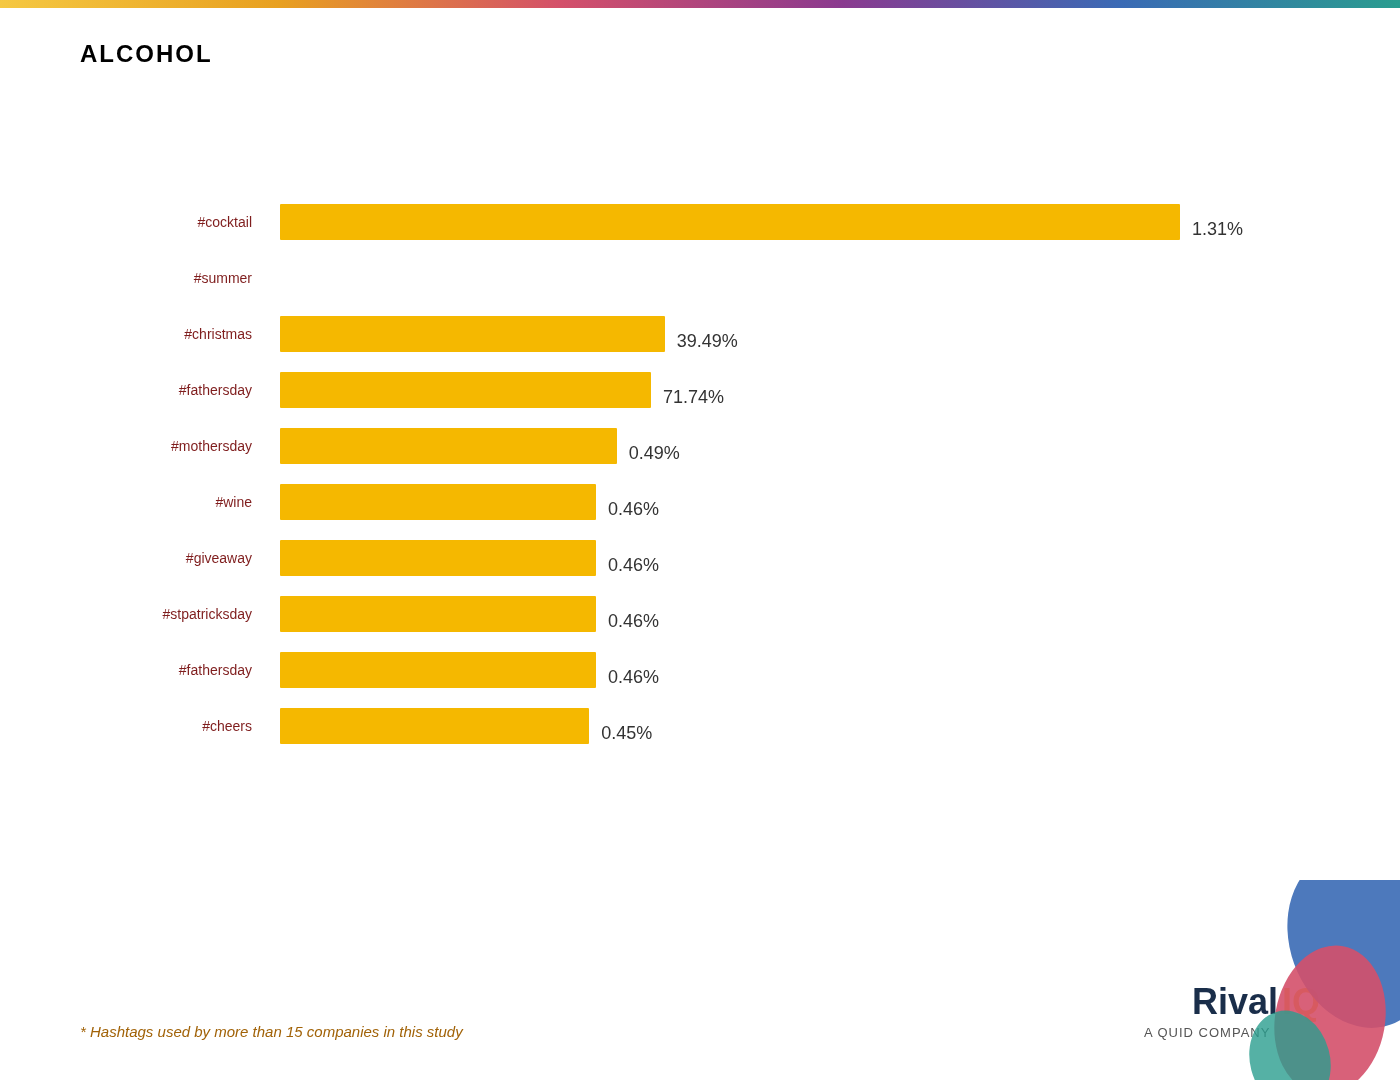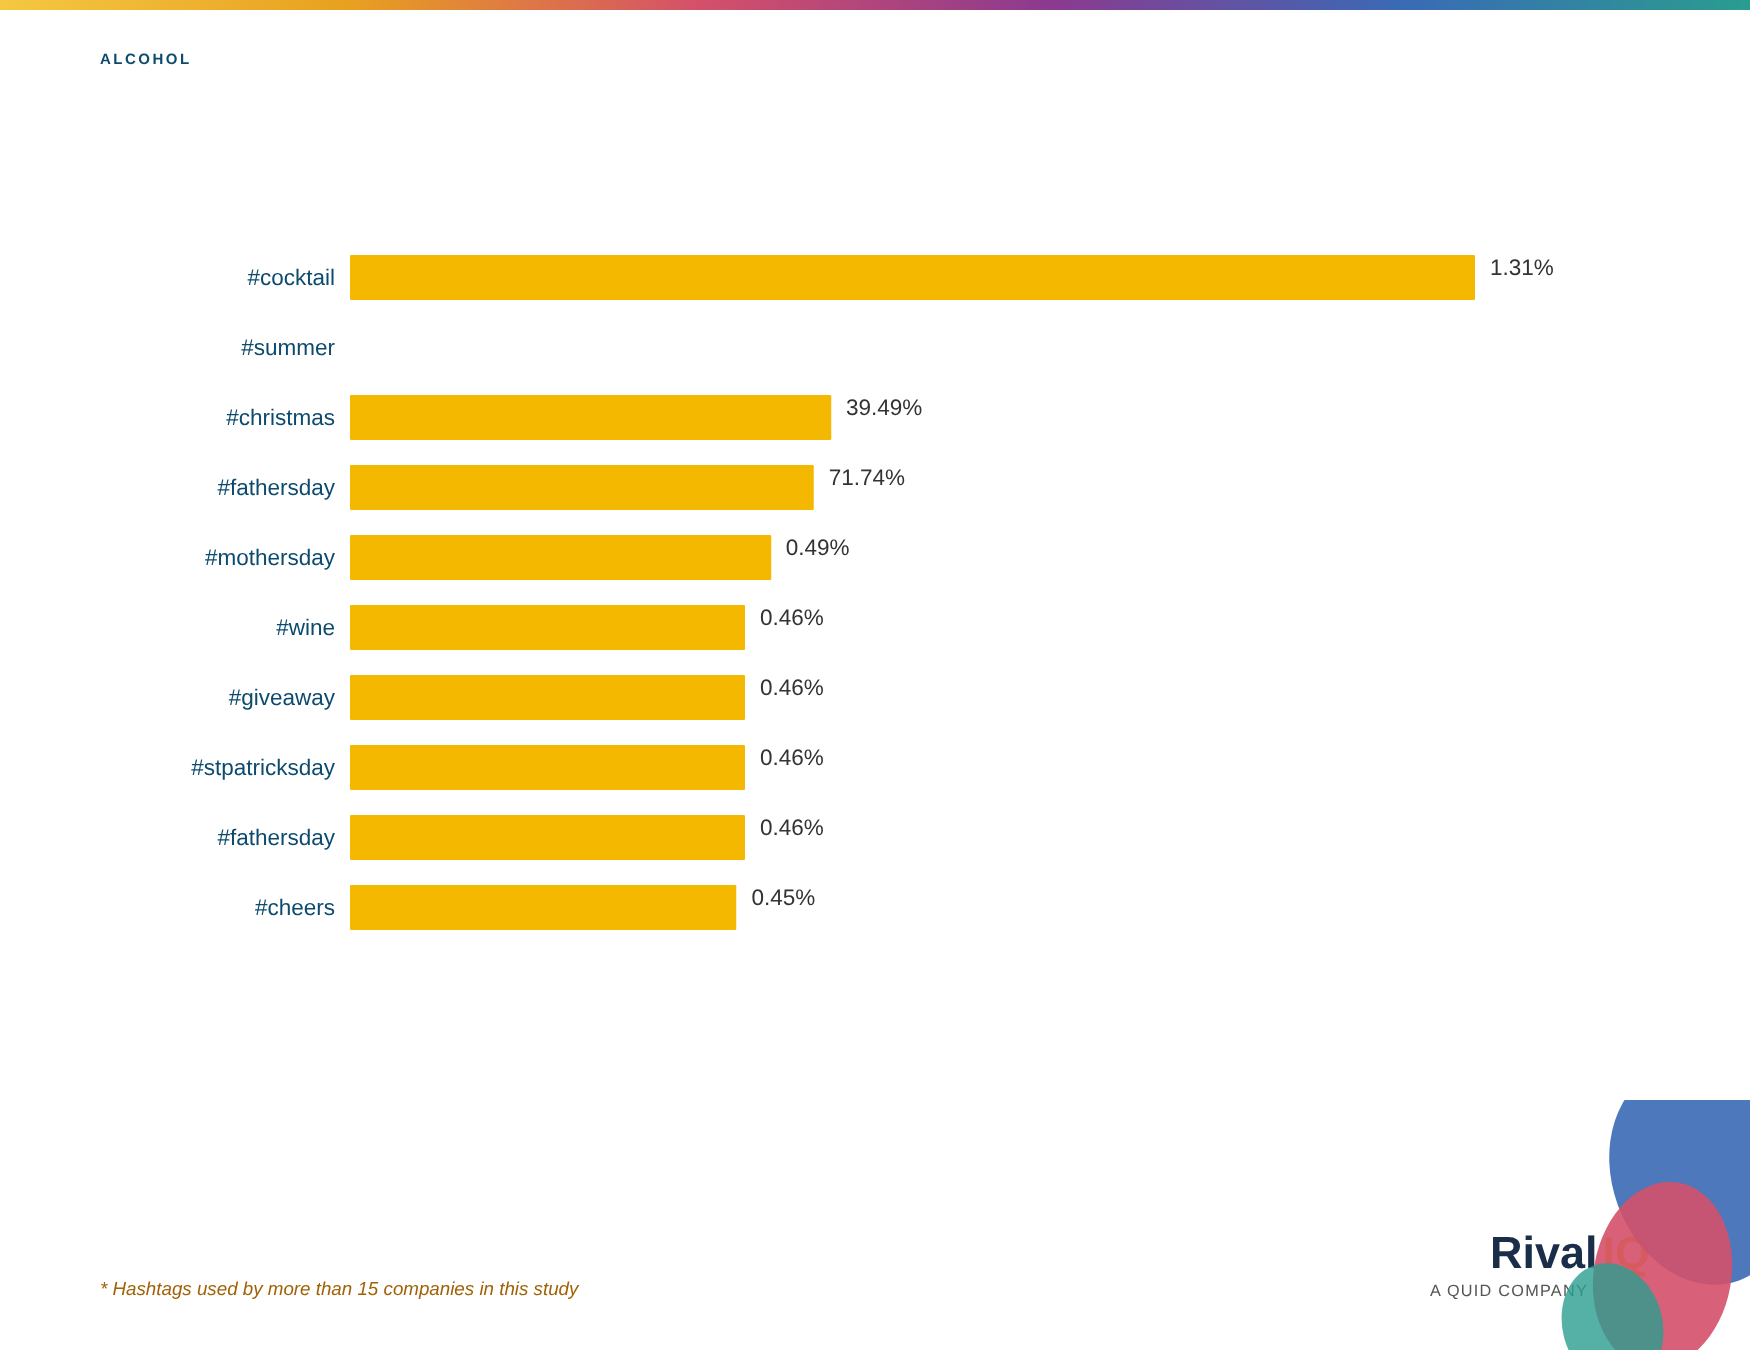--- a/index.html
+++ b/index.html
@@ -24,23 +24,23 @@
     }
 
     
     .header {
       position: absolute;
       top: 40px;
       left: 80px;
     }
 
     .category-label {
-      font-size: 12px;
+      font-size: 24px;
       font-weight: 700;
-      color: #0c4a6e;
+      color: #000000;
       letter-spacing: 2px;
       text-transform: uppercase;
       margin-bottom: 8px;
     }
 
     .title-row {
       display: flex;
       align-items: center;
       gap: 18px;
     }
@@ -76,30 +76,30 @@
     .chart-row {
       display: flex;
       align-items: center;
       margin-bottom: 12px;
       height: 44px;
     }
 
     .chart-label {
       width: 200px;
       text-align: right;
-      font-size: 18px;
-      color: #0c4a6e;
-      padding-right: 12px;
+      font-size: 14px;
+      color: #7f1d1d;
+      padding-right: 28px;
       flex-shrink: 0;
     }
 
     .bar-area {
       flex: 1;
       display: flex;
-      align-items: flex-start;
+      align-items: flex-end;
       position: relative;
     }
 
     .bar {
       height: 36px;
       background: #f5b800;
       border-radius: 1px;
       flex-shrink: 0;
     }
 

